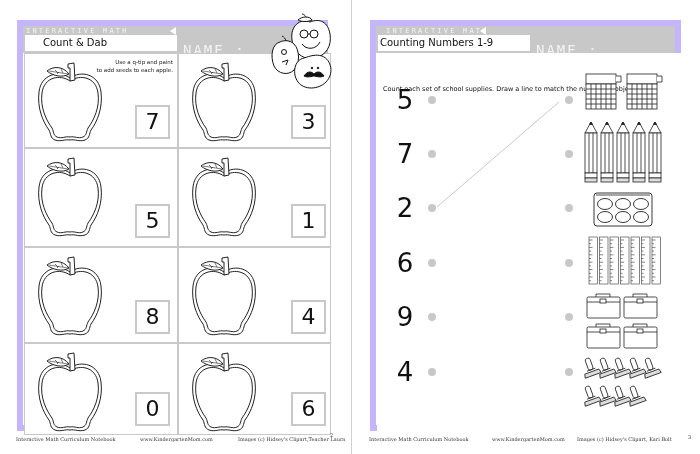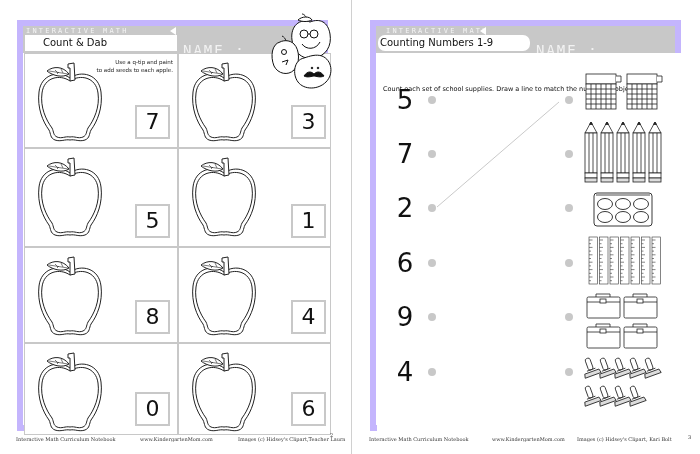--- a/index.html
+++ b/index.html
@@ -162,21 +162,21 @@
 
 <div class="footer" style="left:16px;">Interactive Math Curriculum Notebook</div>
 <div class="footer" style="left:140px;">www.KindergartenMom.com</div>
 <div class="footer" style="left:238px;">Images (c) Hidsey's Clipart,Teacher Laura</div>
 <div class="footer" style="left:330px;top:432px;font-size:5px;">2</div>
 
 <div class="frame right-frame">
   <div class="hdr">
     <div class="hdr-label" style="left:10px;">INTERACTIVE MATH</div>
     <div class="hdr-tab" style="left:104px;"></div>
-    <div class="hdr-title" style="width:152px;border-radius:7px;">Counting Numbers 1-9</div>
+    <div class="hdr-title" style="width:152px;">Counting Numbers 1-9</div>
     <div class="name-label" style="left:160px;">NAME :</div>
   </div>
   <div style="position:absolute;left:1px;top:27px;width:307px;height:382px;background:#fff;">
     <div class="instr-right">Count each set of school supplies. Draw a line to match the number of objects.</div>
   </div>
 </div>
 
 <div id="right-content">
     <div class="bignum" style="left: 393px; top: 86px;">5</div>
     <div class="dot" style="left: 428px; top: 96px;"></div>

